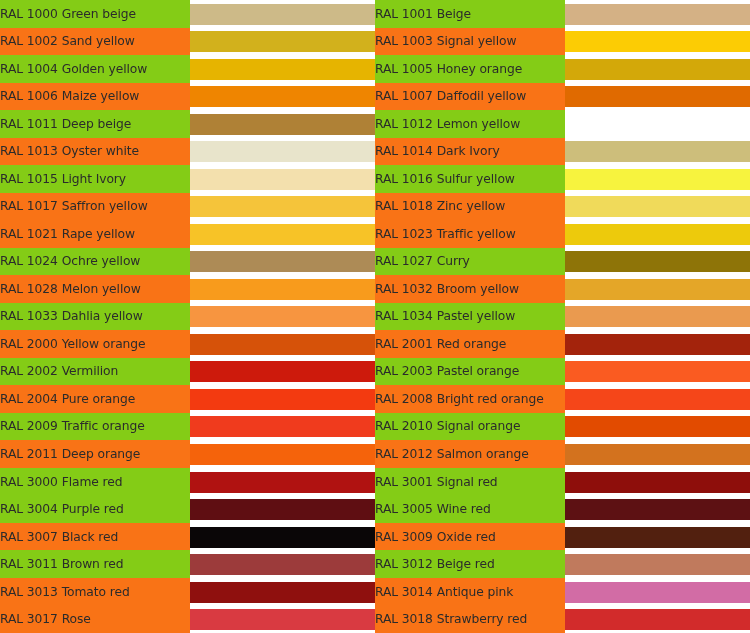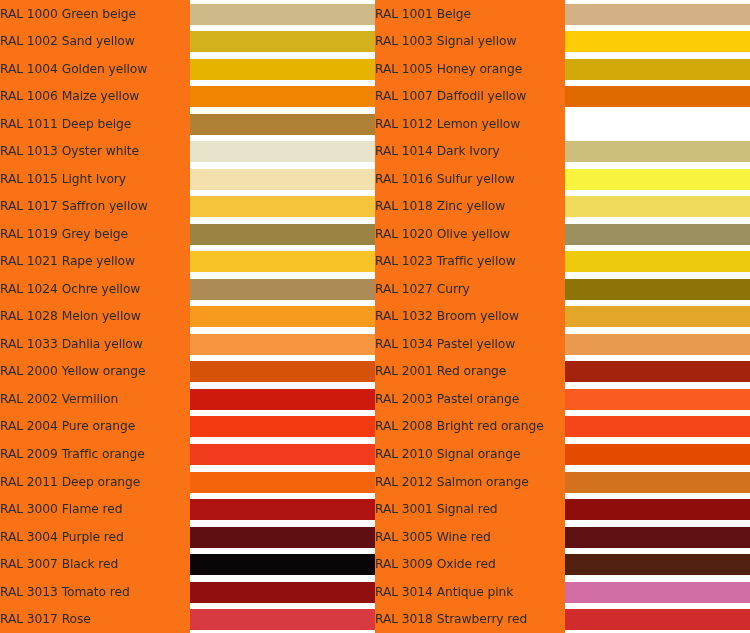--- a/index.html
+++ b/index.html
@@ -27,21 +27,21 @@
     padding: 0;
     margin: 0;
     vertical-align: middle;
     border: none;
   }
   
   col.c-label { width: 190px; }
   col.c-swatch { width: 185px; }
 
   .cell-label {
-    background: #f97316;
+    background: #84cc16;
     border-bottom: 1px solid #e3e3e0;
     border-right: 1px solid #eceae4;
     font-size: 12.3px;
     color: #2b2b2b;
     letter-spacing: -0.1px;
     white-space: nowrap;
     overflow: hidden;
     padding-left: 5px;
     box-sizing: border-box;
     line-height: 24px;
@@ -157,30 +157,20 @@
       <tr class="alt">
         <td class="cell-label"><span class="ral-code">RAL 1017</span><span class="sep-gap"></span><span class="ral-name">Saffron yellow</span></td>
         <td class="cell-swatch">
           <span class="swatch" style="background: rgb(245, 196, 58);"></span>
         </td>
         <td class="cell-label"><span class="ral-code">RAL 1018</span><span class="sep-gap"></span><span class="ral-name">Zinc yellow</span></td>
         <td class="cell-swatch">
           <span class="swatch" style="background: rgb(240, 218, 90);"></span>
         </td>
       </tr>
-      <tr>
-        <td class="cell-label"><span class="ral-code">RAL 1019</span><span class="sep-gap"></span><span class="ral-name">Grey beige</span></td>
-        <td class="cell-swatch">
-          <span class="swatch" style="background: rgb(154, 132, 68);"></span>
-        </td>
-        <td class="cell-label"><span class="ral-code">RAL 1020</span><span class="sep-gap"></span><span class="ral-name">Olive yellow</span></td>
-        <td class="cell-swatch">
-          <span class="swatch" style="background: rgb(154, 144, 96);"></span>
-        </td>
-      </tr>
       <tr class="alt">
         <td class="cell-label"><span class="ral-code">RAL 1021</span><span class="sep-gap"></span><span class="ral-name">Rape yellow</span></td>
         <td class="cell-swatch">
           <span class="swatch" style="background: rgb(247, 195, 39);"></span>
         </td>
         <td class="cell-label"><span class="ral-code">RAL 1023</span><span class="sep-gap"></span><span class="ral-name">Traffic yellow</span></td>
         <td class="cell-swatch">
           <span class="swatch" style="background: rgb(237, 202, 12);"></span>
         </td>
       </tr>
@@ -285,20 +275,30 @@
         </td>
       </tr>
       <tr class="alt">
         <td class="cell-label"><span class="ral-code">RAL 3007</span><span class="sep-gap"></span><span class="ral-name">Black red</span></td>
         <td class="cell-swatch">
           <span class="swatch" style="background: rgb(10, 6, 7);"></span>
         </td>
         <td class="cell-label"><span class="ral-code">RAL 3009</span><span class="sep-gap"></span><span class="ral-name">Oxide red</span></td>
         <td class="cell-swatch">
           <span class="swatch" style="background: rgb(82, 32, 15);"></span>
+        </td>
+      </tr>
+      <tr>
+        <td class="cell-label"><span class="ral-code">RAL 3011</span><span class="sep-gap"></span><span class="ral-name">Brown red</span></td>
+        <td class="cell-swatch">
+          <span class="swatch" style="background: rgb(156, 59, 59);"></span>
+        </td>
+        <td class="cell-label"><span class="ral-code">RAL 3012</span><span class="sep-gap"></span><span class="ral-name">Beige red</span></td>
+        <td class="cell-swatch">
+          <span class="swatch" style="background: rgb(192, 122, 93);"></span>
         </td>
       </tr>
       <tr class="alt">
         <td class="cell-label"><span class="ral-code">RAL 3013</span><span class="sep-gap"></span><span class="ral-name">Tomato red</span></td>
         <td class="cell-swatch">
           <span class="swatch" style="background: rgb(143, 16, 14);"></span>
         </td>
         <td class="cell-label"><span class="ral-code">RAL 3014</span><span class="sep-gap"></span><span class="ral-name">Antique pink</span></td>
         <td class="cell-swatch">
           <span class="swatch" style="background: rgb(210, 108, 165);"></span>

